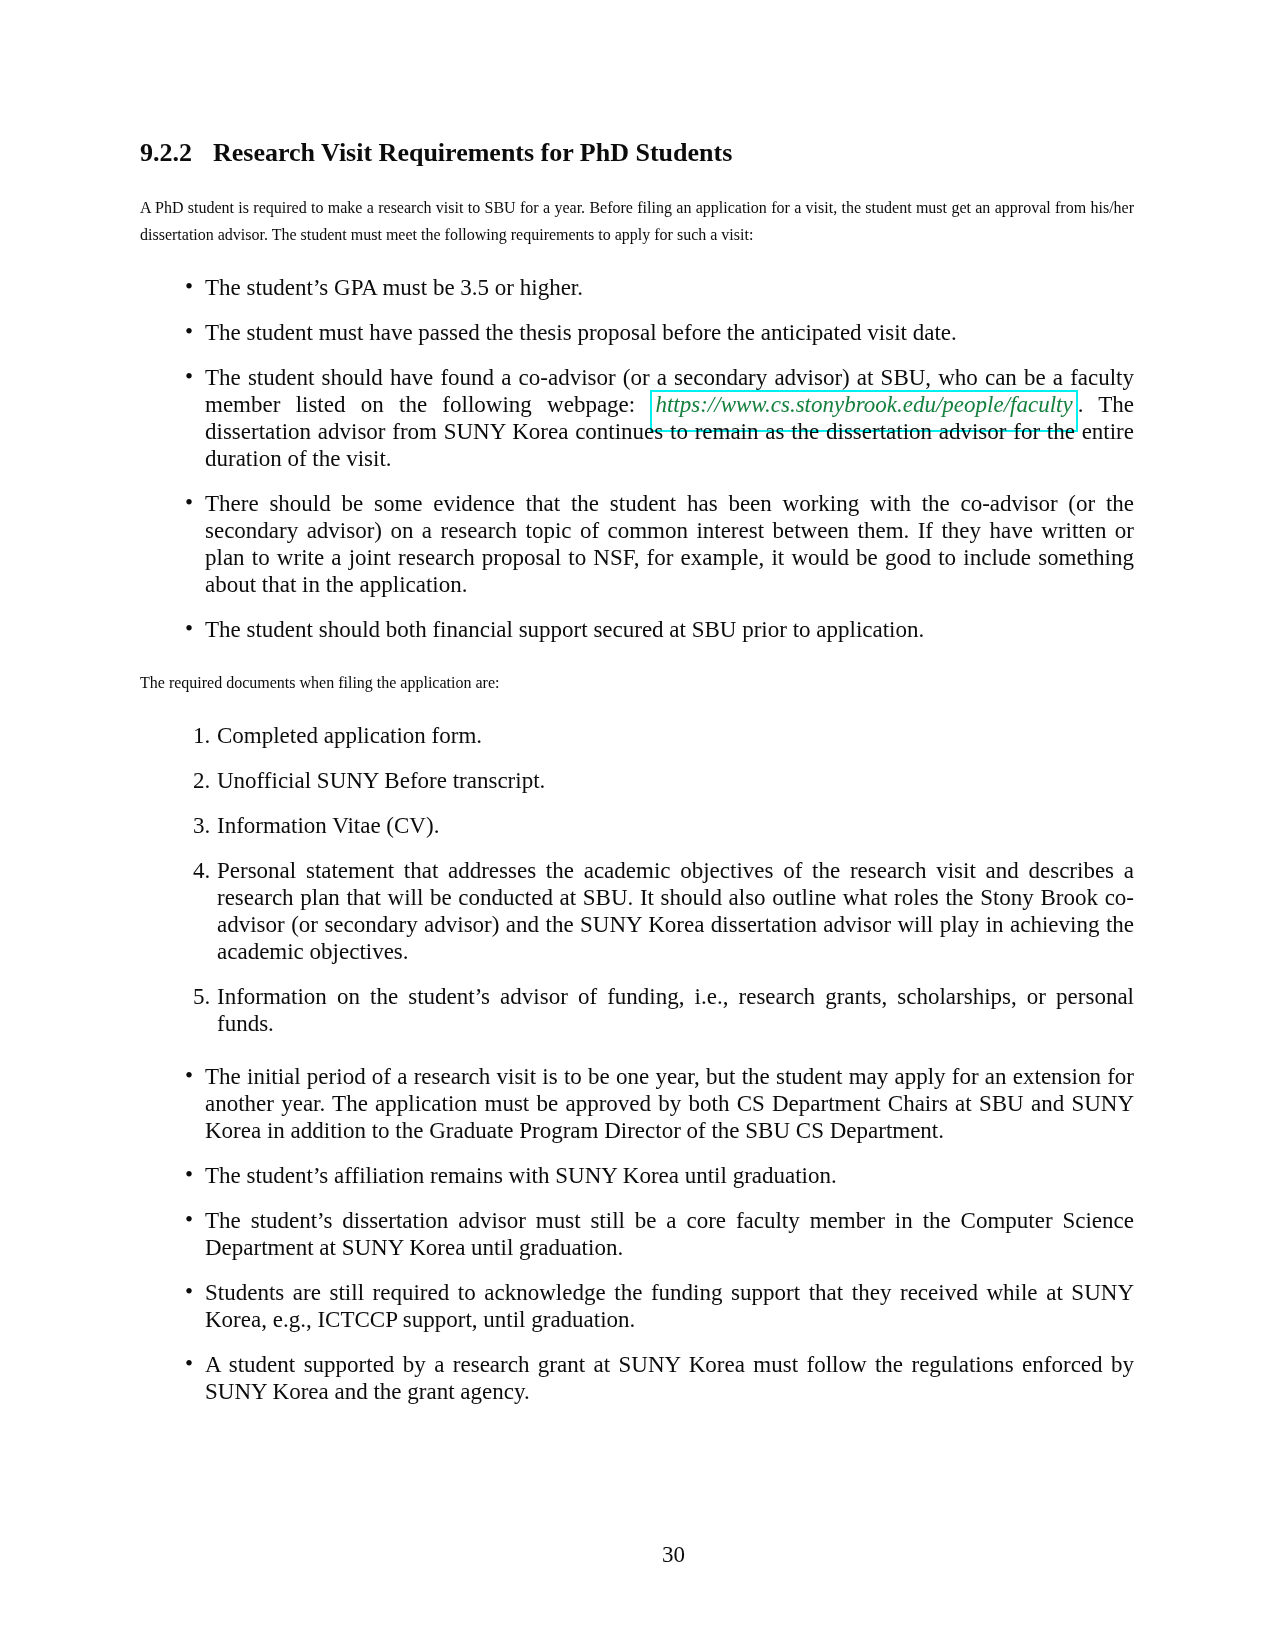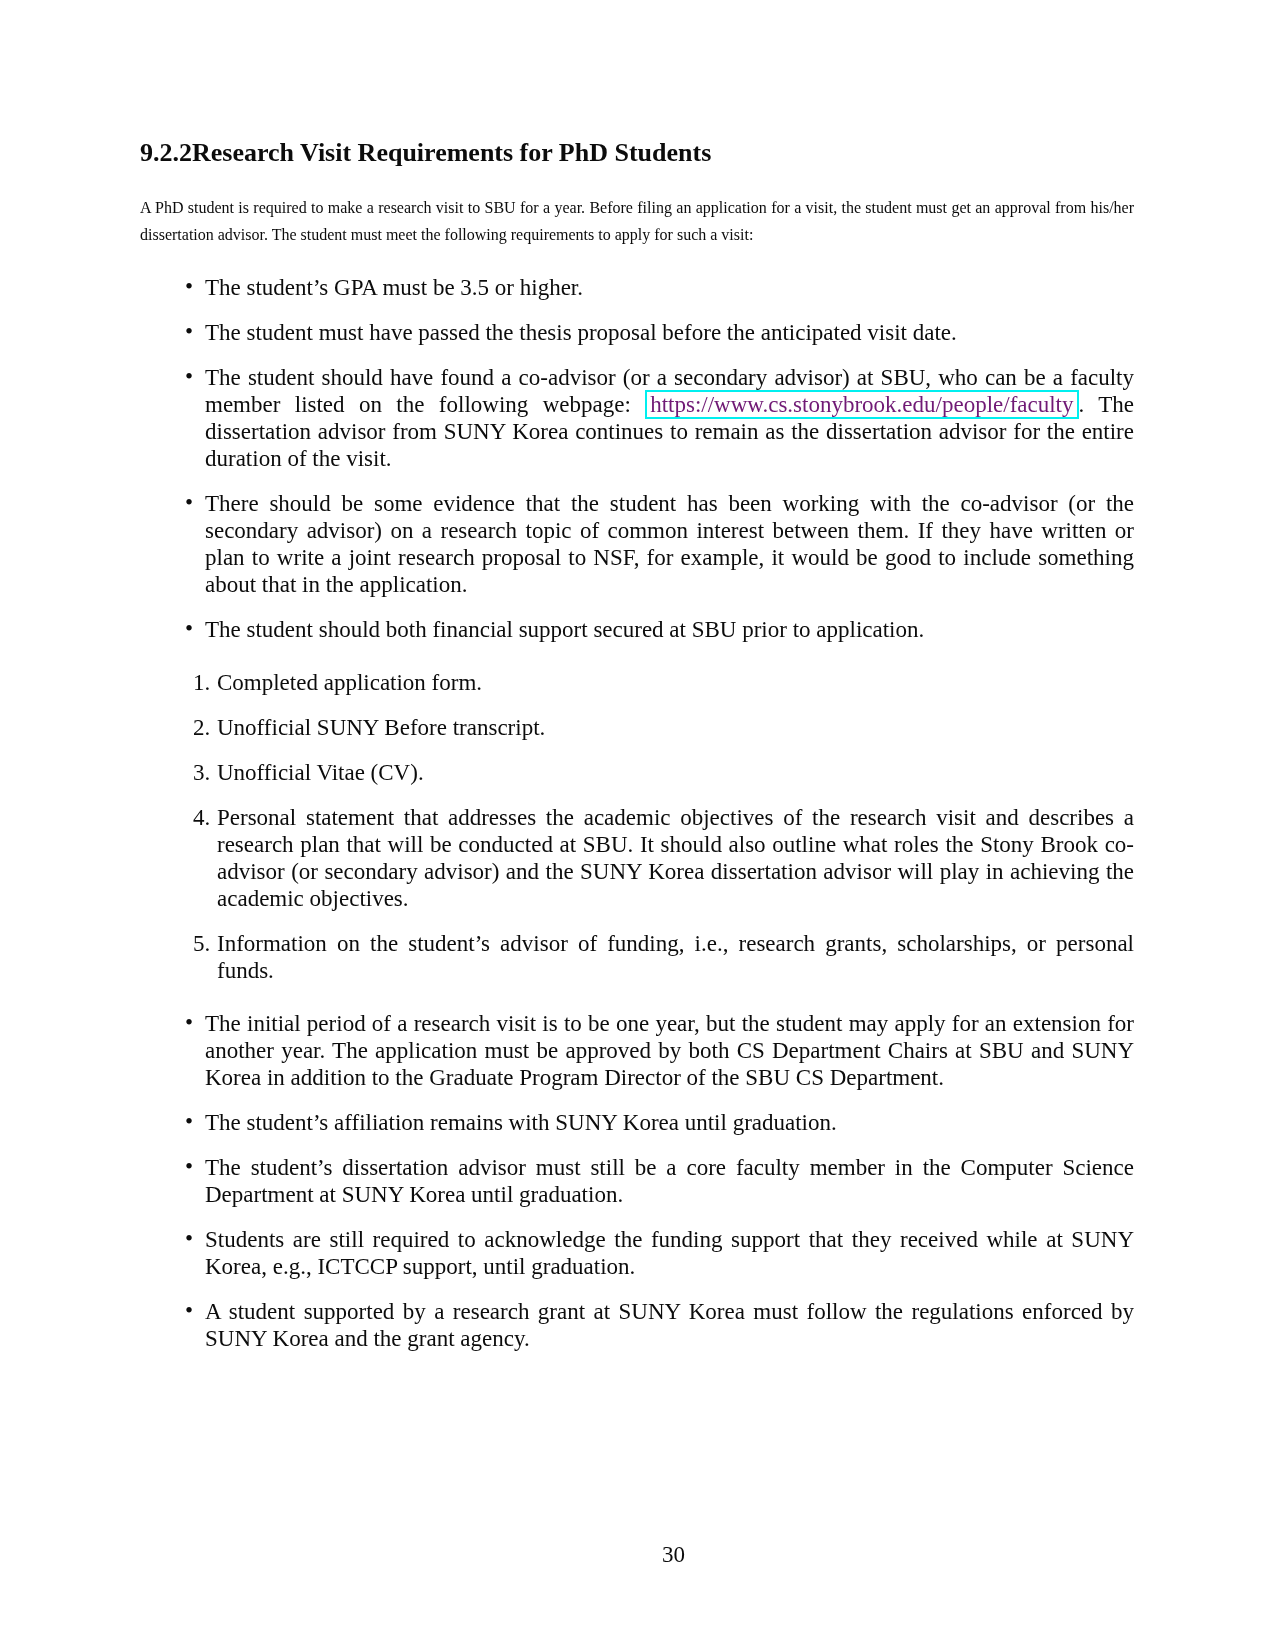--- a/index.html
+++ b/index.html
@@ -18,20 +18,21 @@
     overflow: hidden;
   }
   .content {
     position: absolute;
     top: 138px;
     left: 140px;
     width: 994px;
   }
   .section-heading {
     display: flex;
+    gap: 21px;
     font-size: 26px;
     line-height: 30px;
     font-weight: bold;
     margin: 0 0 16px 0;
   }
   p.body-par {
     font-size: 16px;
     line-height: 27px;
     text-align: justify;
     margin: 26px 0 0 0;
@@ -59,24 +60,25 @@
   ol.doc-list .marker {
     position: absolute;
     left: 53px;
     top: 0;
   }
   .li-text {
     display: block;
     text-align: justify;
   }
   a.doc-link {
-    color: #701a75;
+    font-style: italic;
+    color: #15803d;
     text-decoration: none;
     border: 2px solid #00efef;
-    padding: 0 3px 0 3px;
+    padding: 0 3px 13px 3px;
   }
   .page-number {
     position: absolute;
     top: 1541px;
     left: 0;
     width: 100%;
     text-align: center;
     font-size: 23px;
     line-height: 27px;
     margin-left: 36px;
@@ -111,33 +113,34 @@
       <li>
         <span class="marker">•</span>
         <span class="li-text">There should be some evidence that the student has been working with the co-advisor (or the secondary advisor) on a research topic of common interest between them. If they have written or plan to write a joint research proposal to NSF, for example, it would be good to include something about that in the application.</span>
       </li>
       <li>
         <span class="marker">•</span>
         <span class="li-text">The student should both financial support secured at SBU prior to application.</span>
       </li>
     </ul>
 
+    <p class="body-par">The required documents when filing the application are:</p>
 
     <ol class="doc-list">
       <li>
         <span class="marker">1.</span>
         <span class="li-text">Completed application form.</span>
       </li>
       <li>
         <span class="marker">2.</span>
         <span class="li-text">Unofficial SUNY Before transcript.</span>
       </li>
       <li>
         <span class="marker">3.</span>
-        <span class="li-text">Unofficial Vitae (CV).</span>
+        <span class="li-text">Information Vitae (CV).</span>
       </li>
       <li>
         <span class="marker">4.</span>
         <span class="li-text">Personal statement that addresses the academic objectives of the research visit and describes a research plan that will be conducted at SBU. It should also outline what roles the Stony Brook co-advisor (or secondary advisor) and the SUNY Korea dissertation advisor will play in achieving the academic objectives.</span>
       </li>
       <li>
         <span class="marker">5.</span>
         <span class="li-text">Information on the student’s advisor of funding, i.e., research grants, scholarships, or personal funds.</span>
       </li>
     </ol>

